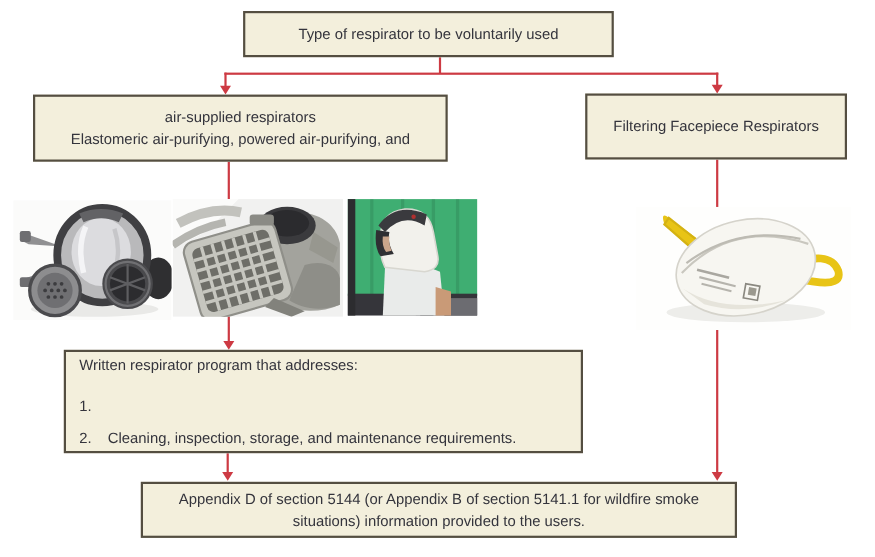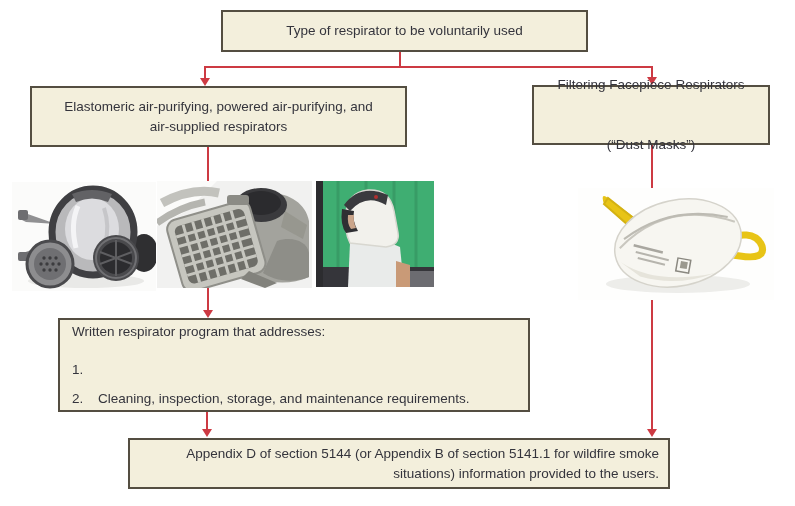--- a/index.html
+++ b/index.html
@@ -44,46 +44,45 @@
 
   <div class="rline" style="left:207px;top:147px;width:2px;height:165px;"></div>
   <div class="ah" style="left:203px;top:310px;"></div>
 
   <div class="rline" style="left:206px;top:412px;width:2px;height:19px;"></div>
   <div class="ah" style="left:202px;top:429px;"></div>
 
   <div class="rline" style="left:651px;top:145px;width:2px;height:286px;"></div>
   <div class="ah" style="left:647px;top:429px;"></div>
 
-  <div class="fbox" style="left:221px;top:10px;width:367px;height:42px;">
+  <div class="fbox" style="left:221px;top:10px;width:337px;height:42px;">
     <div>Type of respirator to be voluntarily used</div>
   </div>
 
   <div class="fbox" style="left:30px;top:86px;width:377px;height:61px;">
+    <div>air-supplied respirators</div>
     <div>Elastomeric air-purifying, powered air-purifying, and</div>
-    <div>air-supplied respirators</div>
   </div>
 
   <div class="fbox" style="left:532px;top:85px;width:238px;height:60px;gap:40px;">
     <div>Filtering Facepiece Respirators</div>
-    <div>(“Dust Masks”)</div>
   </div>
 
   <div class="fbox left-align" style="left:30px;top:318px;width:472px;height:94px;padding:10px 12px;">
     <div class="prog-title">Written respirator program that addresses:</div>
     <div class="prog-item">
       <span class="prog-num">1.</span>
     </div>
     <div class="prog-item">
       <span class="prog-num">2.</span>
       <span>Cleaning, inspection, storage, and maintenance requirements.</span>
     </div>
   </div>
 
-  <div class="fbox" style="left:128px;top:438px;width:542px;height:51px;text-align:right;">
+  <div class="fbox" style="left:128px;top:438px;width:542px;height:51px;">
     <div class="bottom-text">Appendix D of section 5144 (or Appendix B of section 5141.1 for wildfire smoke situations) information provided to the users.</div>
   </div>
 
   <figure class="photo" style="left:12px;top:182px;margin:0;">
     <svg width="144" height="109" viewBox="0 0 144 109">
       <rect x="0" y="0" width="144" height="109" fill="#fbfbfa"></rect>
       <ellipse cx="74" cy="99" rx="58" ry="7" fill="#e9e9e7"></ellipse>
       <path d="M44,42 L10,30 L6,36 L14,40 Z" fill="#909092"></path>
       <path d="M42,60 L8,72 L12,79 L44,68 Z" fill="#87878a"></path>
       <rect x="6" y="28" width="10" height="10" rx="2" fill="#6e6e71"></rect>

